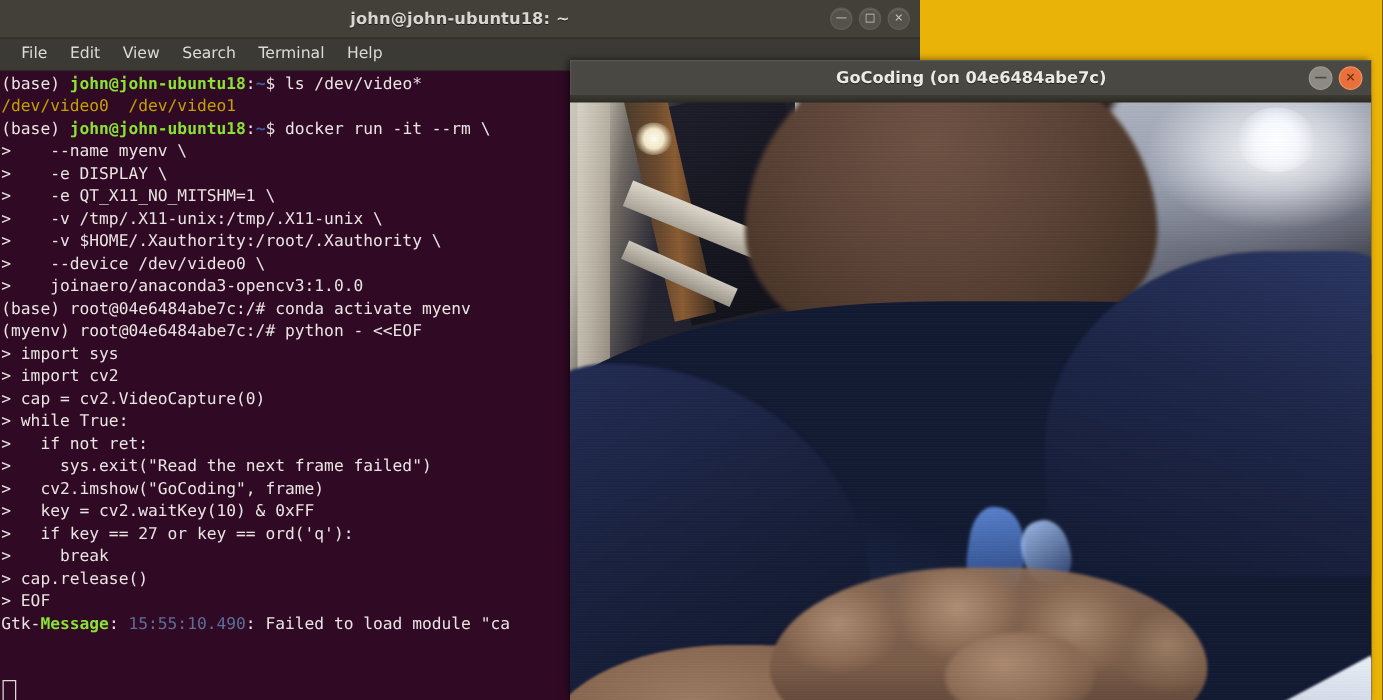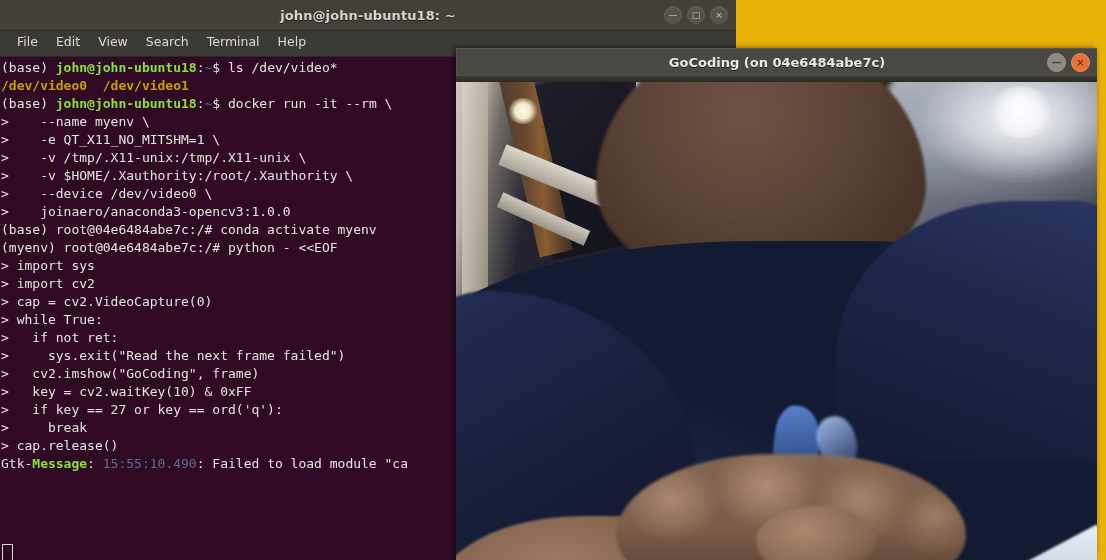--- a/index.html
+++ b/index.html
@@ -96,21 +96,21 @@
   .tline {
     height: 18px;
     line-height: 18px;
     font-size: 13px;
     color: #ffffff;
     white-space: pre;
     letter-spacing: 0px;
   }
   .c-green2  { color: #8ae234; font-weight: bold; }
   .c-blue    { color: #3465a4; font-weight: bold; }
-  .c-yellow  { color: #c4a000; font-weight: bold; }
+  .c-yellow  { color: #c4a000; font-weight: normal; }
   .c-time    { color: #5c6f9c; text-align: right; }
   .c-plain   { color: #e8e4e2; }
 
   #cursor-box {
     position: absolute;
     left: 2px;
     top: 487px;
     width: 9px;
     height: 17px;
     border: 1px solid #dcd8d5;
@@ -349,38 +349,40 @@
       <span class="menu-item">Terminal</span>
       <span class="menu-item">Help</span>
     </div>
 
     <div id="terminal-body">
       <div id="terminal-lines">
           <div class="tline"><span class="c-plain">(base) </span><span class="c-green2">john@john-ubuntu18</span><span class="c-plain">:</span><span class="c-blue">~</span><span class="c-plain">$ ls /dev/video*</span></div>
           <div class="tline"><span class="c-yellow">/dev/video0</span><span class="c-plain">  </span><span class="c-yellow">/dev/video1</span></div>
           <div class="tline"><span class="c-plain">(base) </span><span class="c-green2">john@john-ubuntu18</span><span class="c-plain">:</span><span class="c-blue">~</span><span class="c-plain">$ docker run -it --rm \</span></div>
           <div class="tline"><span class="c-plain">&gt;    --name myenv \</span></div>
+          <div class="tline"><span class="c-plain">&gt;    -e DISPLAY \</span></div>
           <div class="tline"><span class="c-plain">&gt;    -e QT_X11_NO_MITSHM=1 \</span></div>
           <div class="tline"><span class="c-plain">&gt;    -v /tmp/.X11-unix:/tmp/.X11-unix \</span></div>
           <div class="tline"><span class="c-plain">&gt;    -v $HOME/.Xauthority:/root/.Xauthority \</span></div>
           <div class="tline"><span class="c-plain">&gt;    --device /dev/video0 \</span></div>
           <div class="tline"><span class="c-plain">&gt;    joinaero/anaconda3-opencv3:1.0.0</span></div>
           <div class="tline"><span class="c-plain">(base) root@04e6484abe7c:/# conda activate myenv</span></div>
           <div class="tline"><span class="c-plain">(myenv) root@04e6484abe7c:/# python - &lt;&lt;EOF</span></div>
           <div class="tline"><span class="c-plain">&gt; import sys</span></div>
           <div class="tline"><span class="c-plain">&gt; import cv2</span></div>
           <div class="tline"><span class="c-plain">&gt; cap = cv2.VideoCapture(0)</span></div>
           <div class="tline"><span class="c-plain">&gt; while True:</span></div>
           <div class="tline"><span class="c-plain">&gt;   if not ret:</span></div>
           <div class="tline"><span class="c-plain">&gt;     sys.exit("Read the next frame failed")</span></div>
           <div class="tline"><span class="c-plain">&gt;   cv2.imshow("GoCoding", frame)</span></div>
           <div class="tline"><span class="c-plain">&gt;   key = cv2.waitKey(10) &amp; 0xFF</span></div>
           <div class="tline"><span class="c-plain">&gt;   if key == 27 or key == ord('q'):</span></div>
           <div class="tline"><span class="c-plain">&gt;     break</span></div>
           <div class="tline"><span class="c-plain">&gt; cap.release()</span></div>
+          <div class="tline"><span class="c-plain">&gt; EOF</span></div>
           <div class="tline"><span class="c-plain">Gtk-</span><span class="c-green2">Message</span><span class="c-plain">: </span><span class="c-time">15:55:10.490</span><span class="c-plain">: Failed to load module "ca</span></div>
         </div>
       <div id="cursor-box"></div>
     </div>
   </div>
 
   <div id="video-window">
     <div id="video-titlebar">
       <span id="video-title">GoCoding (on 04e6484abe7c)</span>
       <div class="vwin-buttons">

